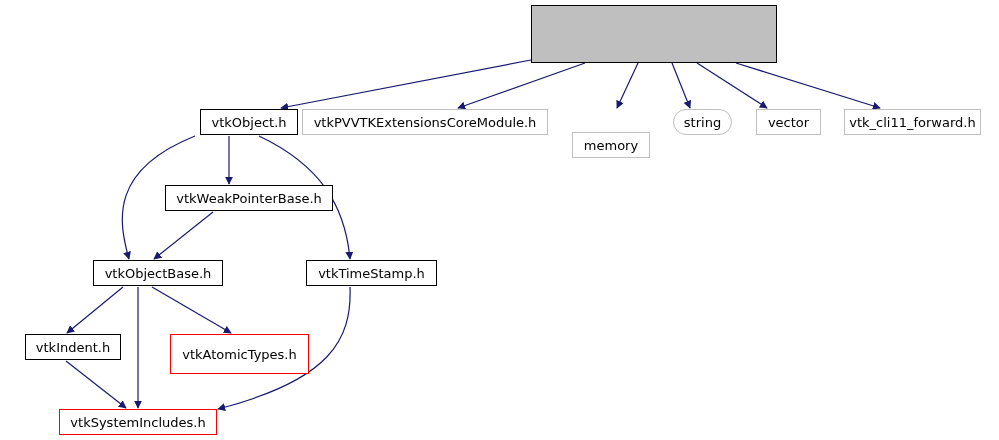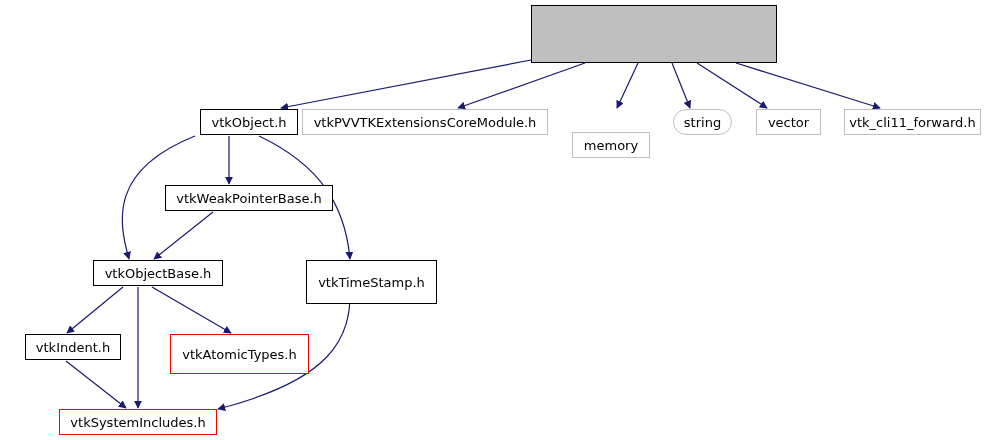--- a/index.html
+++ b/index.html
@@ -46,16 +46,16 @@
 
 <div class="node normal" style="left:180px;top:109px;width:98px;height:26px;">vtkObject.h</div>
 <div class="node missing" style="left:302px;top:109px;width:246px;height:26px;text-align:right;">vtkPVVTKExtensionsCoreModule.h</div>
 <div class="node missing" style="left:572px;top:109px;width:78px;height:26px;margin-top:23px;">memory</div>
 <div class="node missing" style="left:673px;top:109px;width:59px;height:26px;border-radius:13px;">string</div>
 <div class="node missing" style="left:756px;top:109px;width:65px;height:26px;text-align:right;">vector</div>
 <div class="node missing" style="left:844px;top:109px;width:137px;height:26px;">vtk_cli11_forward.h</div>
 
 <div class="node normal" style="left:145px;top:185px;width:168px;height:26px;">vtkWeakPointerBase.h</div>
 <div class="node normal" style="left:73px;top:260px;width:130px;height:26px;">vtkObjectBase.h</div>
-<div class="node normal" style="left:286px;top:260px;width:131px;height:44px;">vtkTimeStamp.h</div>
+<div class="node normal" style="left:286px;top:260px;width:131px;height:26px;">vtkTimeStamp.h</div>
 <div class="node normal" style="left:5px;top:334px;width:96px;height:26px;">vtkIndent.h</div>
 <div class="node red" style="left:170px;top:334px;width:139px;height:40px;">vtkAtomicTypes.h</div>
 <div class="node red" style="left:59px;top:409px;width:158px;height:26px;">vtkSystemIncludes.h</div>
 
 </body></html>

